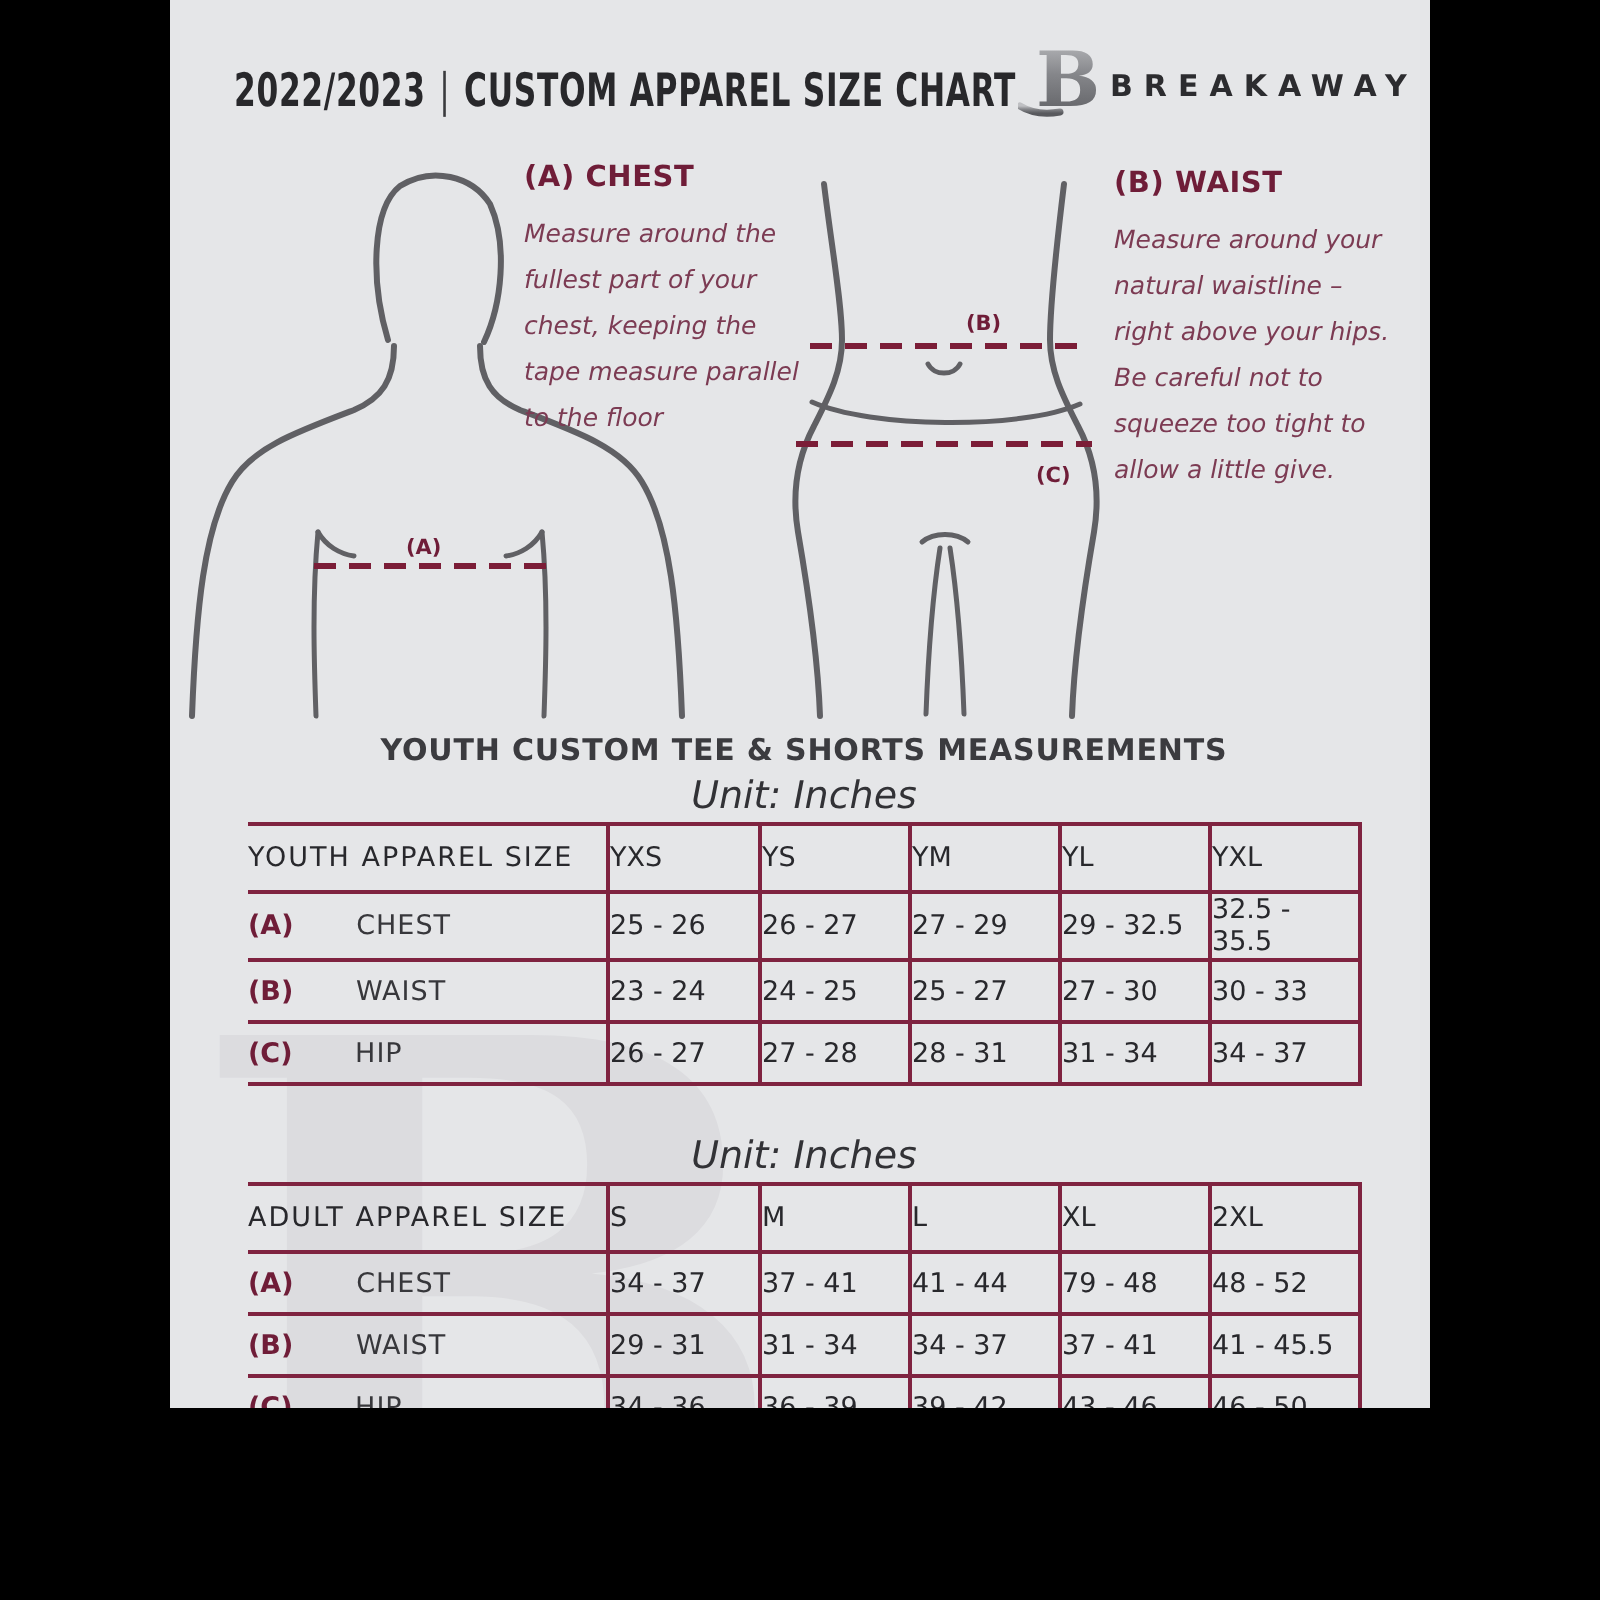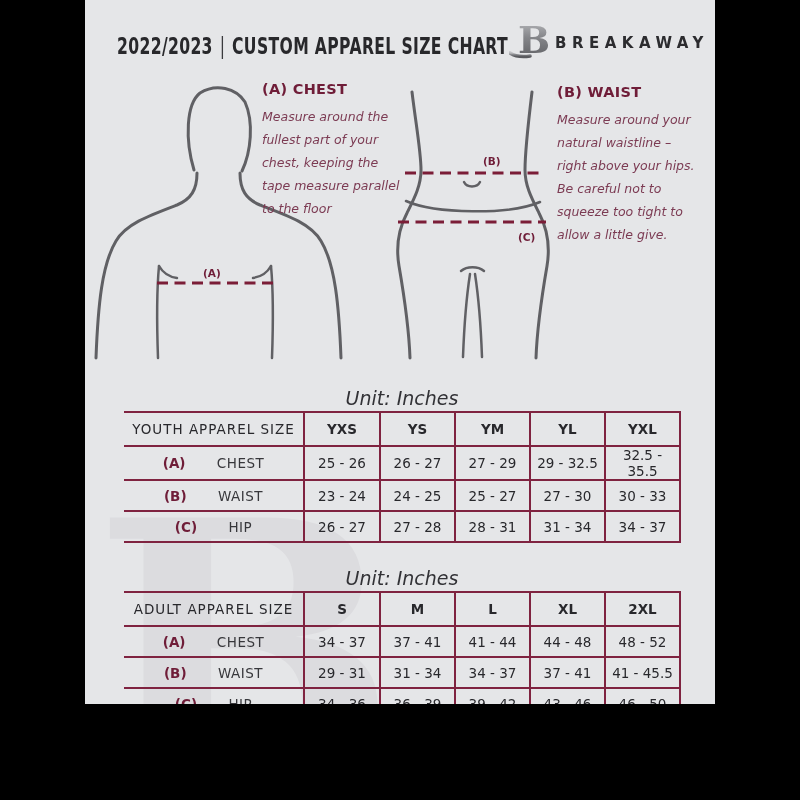--- a/index.html
+++ b/index.html
@@ -25,29 +25,29 @@
 
   .figures{position:absolute;left:0;top:80px;width:630px;height:285px;}
 
   
   .sec-title{position:absolute;left:39px;width:556px;text-align:center;font-size:15px;font-weight:bold;
              color:#3b3b3f;letter-spacing:.4px;}
   .sec-unit{position:absolute;left:39px;width:556px;text-align:center;font-size:19px;font-style:italic;
             color:#323236;}
   table.size-table{position:absolute;left:39px;width:556px;border-collapse:collapse;table-layout:fixed;
                    background:transparent;}
-  table.size-table td{border-top:2px solid #7f2340;text-align:center;vertical-align:middle;
+  table.size-table td{border-top:2px solid #7f2340;vertical-align:middle;
                       font-size:13.5px;color:#28282c;padding:0;}
   table.size-table tr{height:31px;}
   table.size-table tr.hrow{height:34px;}
   table.size-table tr.last td{border-bottom:2px solid #7f2340;}
   table.size-table td.vline{border-left:2px solid #7f2340;}
   table.size-table td:last-child{border-right:2px solid #7f2340;margin-top:24px;}
   td.rowlab{text-align:left;padding-left:18px;}
-  td.sizehead{font-weight:bold;font-size:14px;color:#222226;}
+  td.sizehead{font-weight:normal;font-size:14px;color:#222226;}
   td.corner{text-align:left;padding-left:18px;font-size:13.5px;color:#45454a;letter-spacing:1px;}
   .rkey{font-weight:bold;color:#6f1d38;}
   .rlab{color:#37373b;letter-spacing:.5px;margin-left:27px;}
 
   #youth-title{top:366px;} #youth-unit{top:387px;} #youth-table{top:411px;}
   #adult-title{top:546px;} #adult-unit{top:567px;} #adult-table{top:591px;}
 
   
   .watermark{position:absolute;left:8px;top:474px;font-size:360px;line-height:1;font-weight:bold;
              color:#dcdcdf;z-index:0;font-family:"DejaVu Serif","Liberation Serif",serif;}
@@ -120,20 +120,21 @@
     <p>Measure around your
 natural waistline –
 right above your hips.
 Be careful not to
 squeeze too tight to
 allow a little give.</p>
   </div>
 
   <div class="watermark">B</div>
 
+  <div class="sec-title" id="youth-title">YOUTH CUSTOM TEE &amp; SHORTS MEASUREMENTS</div>
   <div class="sec-unit" id="youth-unit">Unit: Inches</div>
   <table class="size-table" id="youth-table">
     <colgroup>
         <col style="width:180px">
         <col style="width:76px">
         <col style="width:75px">
         <col style="width:75px">
         <col style="width:75px">
         <col style="width:75px">
       </colgroup>
@@ -190,21 +191,21 @@
       <td class="vline sizehead">M</td>
       <td class="vline sizehead">L</td>
       <td class="vline sizehead">XL</td>
       <td class="vline sizehead">2XL</td>
     </tr>
     <tr>
       <td class="rowlab"><span class="rkey">(A)</span> <span class="rlab">CHEST</span></td>
       <td class="vline">34 - 37</td>
       <td class="vline">37 - 41</td>
       <td class="vline">41 - 44</td>
-      <td class="vline">44 - 48</td>
+      <td class="vline">79 - 48</td>
       <td class="vline">48 - 52</td>
     </tr>
     <tr>
       <td class="rowlab"><span class="rkey">(B)</span> <span class="rlab">WAIST</span></td>
       <td class="vline">29 - 31</td>
       <td class="vline">31 - 34</td>
       <td class="vline">34 - 37</td>
       <td class="vline">37 - 41</td>
       <td class="vline">41 - 45.5</td>
     </tr>

